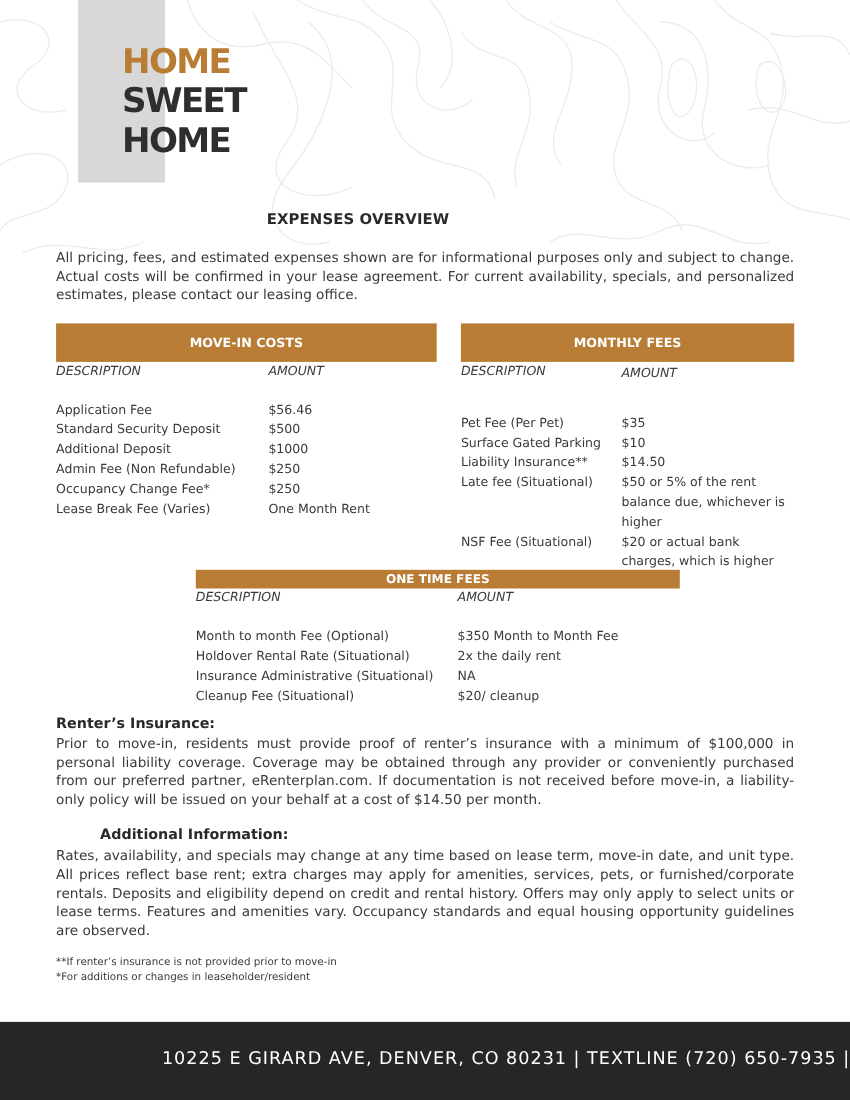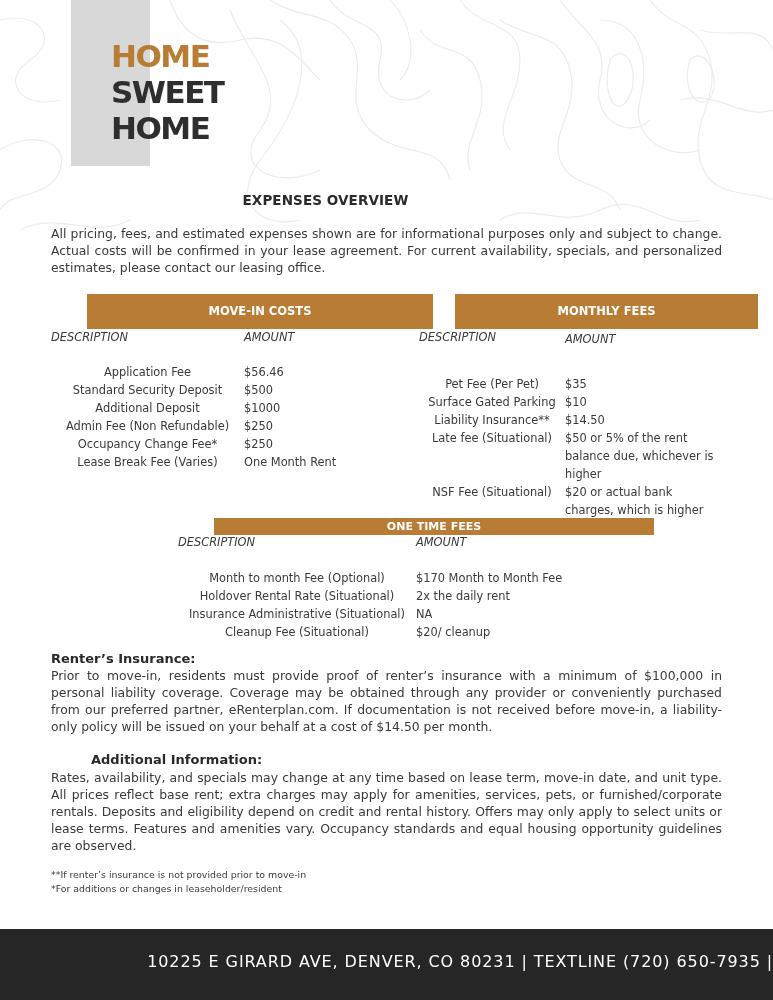--- a/index.html
+++ b/index.html
@@ -11,29 +11,29 @@
     .grey-block { position: absolute; left: 71px; top: 0; width: 79px; height: 166px; background: #d8d8d8; z-index: 1; }
     .hero { position: absolute; left: 111px; top: 38px; z-index: 2; font-family: "DejaVu Sans", sans-serif; font-weight: bold; font-size: 31px; line-height: 36px; letter-spacing: -1.5px; }
     .hero .l1 { color: #b87c34; }
     .hero .l2, .hero .l3 { color: #2e2e2e; }
 
     .section-title { position: absolute; left: 0; width: 651px; top: 192px; text-align: center; font-family: "DejaVu Sans", sans-serif; font-weight: bold; font-size: 13.5px; color: #2a2a2a; z-index: 2; letter-spacing: 0.1px; }
 
     .para { position: absolute; left: 51px; width: 671px; font-family: "DejaVu Sans", sans-serif; font-size: 12.4px; line-height: 17px; color: #3a3a3a; text-align: justify; z-index: 2; }
     .intro { top: 225px; }
 
-    .tbl-head { position: absolute; background: #b87c34; color: #ffffff; font-family: "DejaVu Sans", sans-serif; font-weight: bold; font-size: 11.5px; text-align: center; z-index: 2; margin-left: 36px; }
+    .tbl-head { position: absolute; background: #b87c34; color: #ffffff; font-family: "DejaVu Sans", sans-serif; font-weight: bold; font-size: 11.5px; text-align: center; z-index: 2; }
     .movein-head { left: 51px; top: 294px; width: 346px; height: 35px; line-height: 35px; }
     .monthly-head { left: 419px; top: 294px; width: 303px; height: 35px; line-height: 35px; }
     .onetime-head { left: 178px; top: 518px; width: 440px; height: 17px; line-height: 17px; font-size: 11px; }
 
     .col { position: absolute; font-family: "DejaVu Sans", sans-serif; font-size: 11.4px; line-height: 18px; color: #3a3a3a; z-index: 2; }
     .col-label { position: absolute; font-family: "DejaVu Sans", sans-serif; font-size: 11.4px; color: #3a3a3a; z-index: 2; font-style: italic; }
     .row { display: flex; }
-    .row .d { white-space: nowrap; text-align: center; }
+    .row .d { white-space: nowrap; }
 
     .heading { position: absolute; left: 51px; font-family: "DejaVu Sans", sans-serif; font-weight: bold; font-size: 13px; color: #2a2a2a; z-index: 2; }
     .footnotes { position: absolute; left: 51px; top: 868px; font-family: "DejaVu Sans", sans-serif; font-size: 9.4px; line-height: 14px; color: #3a3a3a; z-index: 2; }
 
     .footer { position: absolute; left: 0; top: 929px; width: 773px; height: 71px; background: #262626; color: #ffffff; text-align: right; font-family: "DejaVu Sans", sans-serif; font-size: 16px; letter-spacing: 0.9px; line-height: 66px; z-index: 2; }
   </style>
 </head>
 <body>
 
 <svg class="topo" viewBox="0 0 773 300" preserveAspectRatio="none">
@@ -126,21 +126,21 @@
       <span style="width:150px">$20 or actual bank charges, which is higher</span>
     </div>
 </div>
 
 <div class="tbl-head onetime-head">ONE TIME FEES</div>
 <div class="col-label" style="left:178px; top:535px;">DESCRIPTION</div>
 <div class="col-label" style="left:416px; top:535px;">AMOUNT</div>
 <div class="col" style="left:178px; top:569px; width:440px;">
   <div class="row">
       <span class="d" style="width:238px">Month to month Fee (Optional)</span>
-      <span>$170 Month to Month Fee</span>
+      <span>$350 Month to Month Fee</span>
     </div>
   <div class="row">
       <span class="d" style="width:238px">Holdover Rental Rate (Situational)</span>
       <span>2x the daily rent</span>
     </div>
   <div class="row">
       <span class="d" style="width:238px">Insurance Administrative (Situational)</span>
       <span>NA</span>
     </div>
   <div class="row">

